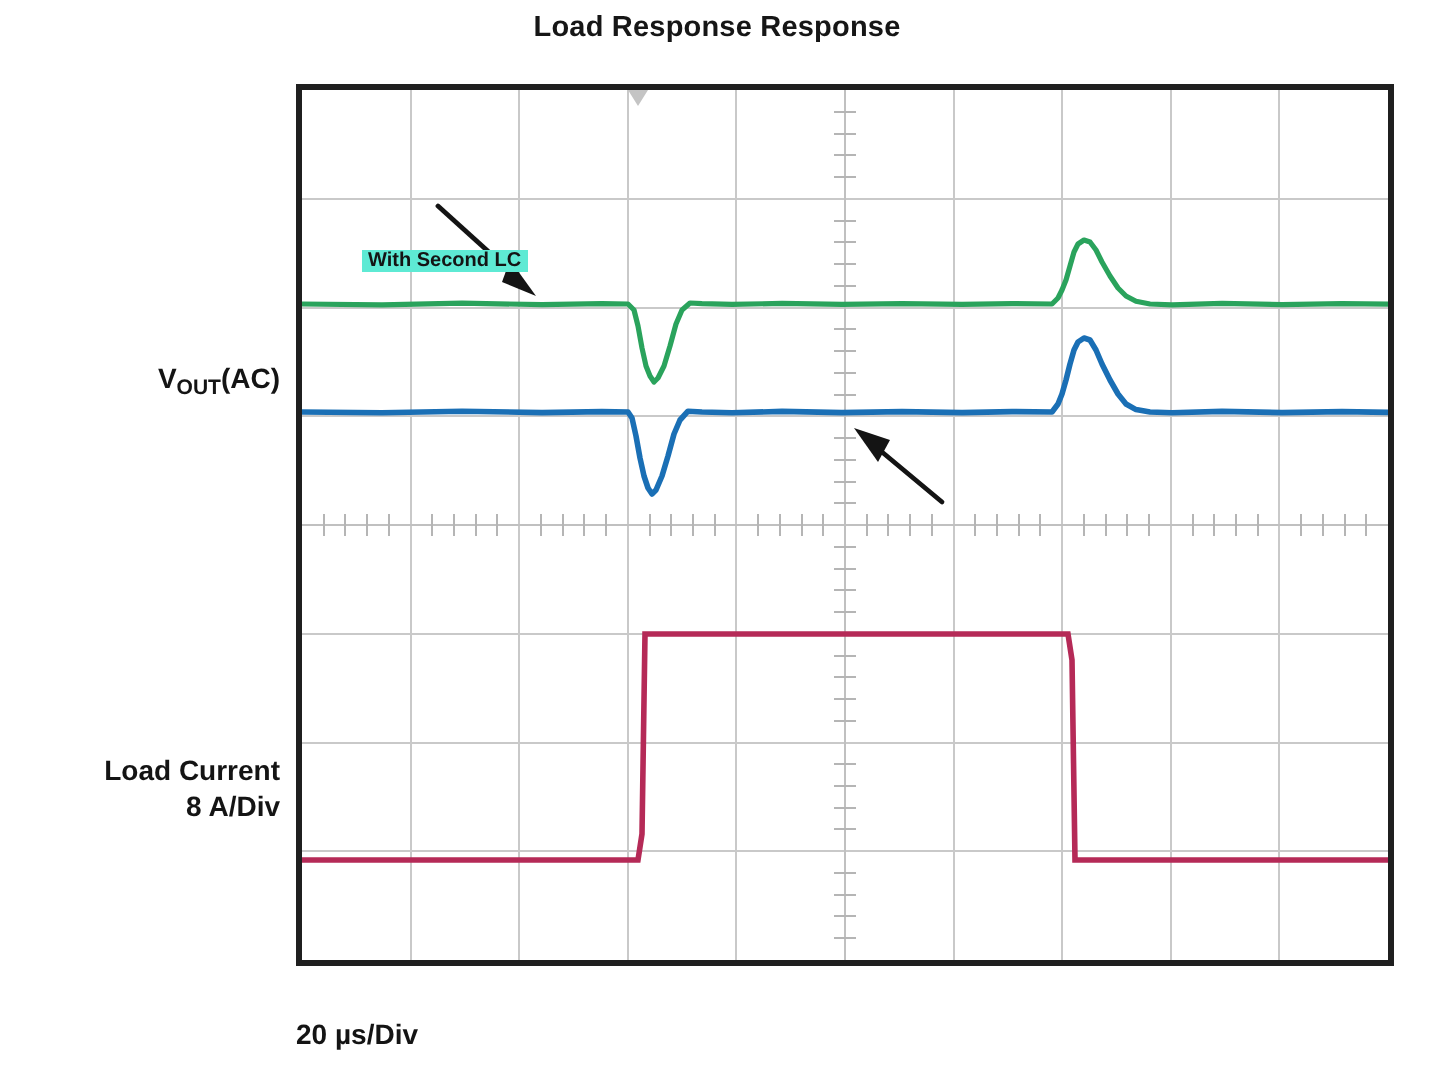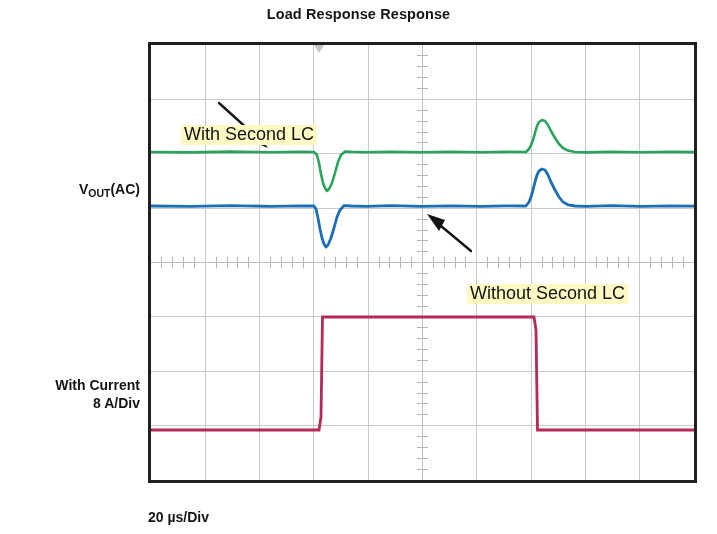--- a/index.html
+++ b/index.html
@@ -37,25 +37,25 @@
   .plot-inner{position:absolute;inset:0;}
 
   .grid-svg{position:absolute;left:0;top:0;}
 
   
   .trace-svg{position:absolute;left:0;top:0;}
 
   
   .annot{
     position:absolute;
-    font-size:18px;
-    font-weight:normal;
+    font-size:10px;
+    font-weight:bold;
     color:#141414;
     white-space:nowrap;
-    background:#fef9c3;
+    background:#5eead4;
     padding:0 3px;
     line-height:1.1;
   }
   .annot-with{left:30px;top:80px;}
   .annot-without{left:316px;top:239px;}
 
   .arrow-svg{position:absolute;left:0;top:0;pointer-events:none;}
 
   
   .ylabel{
@@ -86,21 +86,21 @@
 
 <div id="root">
 
   <div class="title">Load Response Response</div>
 
   <div class="ylabel ylabel-vout">
     <span class="ln"><span>V</span><sub>OUT</sub><span>(AC)</span></span>
   </div>
 
   <div class="ylabel ylabel-iload">
-    <span class="ln">With Current</span>
+    <span class="ln">Load Current</span>
     <span class="ln">8 A/Div</span>
   </div>
 
   <div class="plot-frame">
     <div class="plot-inner">
 
       <svg class="grid-svg" width="543" height="435" viewBox="0 0 543 435">
         <g stroke="#c9c9c9" stroke-width="1" shape-rendering="crispEdges">
           <line x1="54.3" y1="0" x2="54.3" y2="435"></line>
           <line x1="108.6" y1="0" x2="108.6" y2="435"></line>
@@ -228,20 +228,19 @@
           <line x1="68" y1="58" x2="110" y2="96" stroke="#141414" stroke-width="2.4" stroke-linecap="round"></line>
           <polygon points="117,103 100,96 104,85" fill="#141414"></polygon>
         </g>
         <g>
           <line x1="320" y1="206" x2="284" y2="176" stroke="#141414" stroke-width="2.4" stroke-linecap="round"></line>
           <polygon points="276,169 294,175 288,186" fill="#141414"></polygon>
         </g>
       </svg>
 
       <div class="annot annot-with">With Second LC</div>
-      <div class="annot annot-without">Without Second LC</div>
 
     </div>
   </div>
 
   <div class="xlabel">20 µs/Div</div>
 
 </div>
 
 </body></html>

